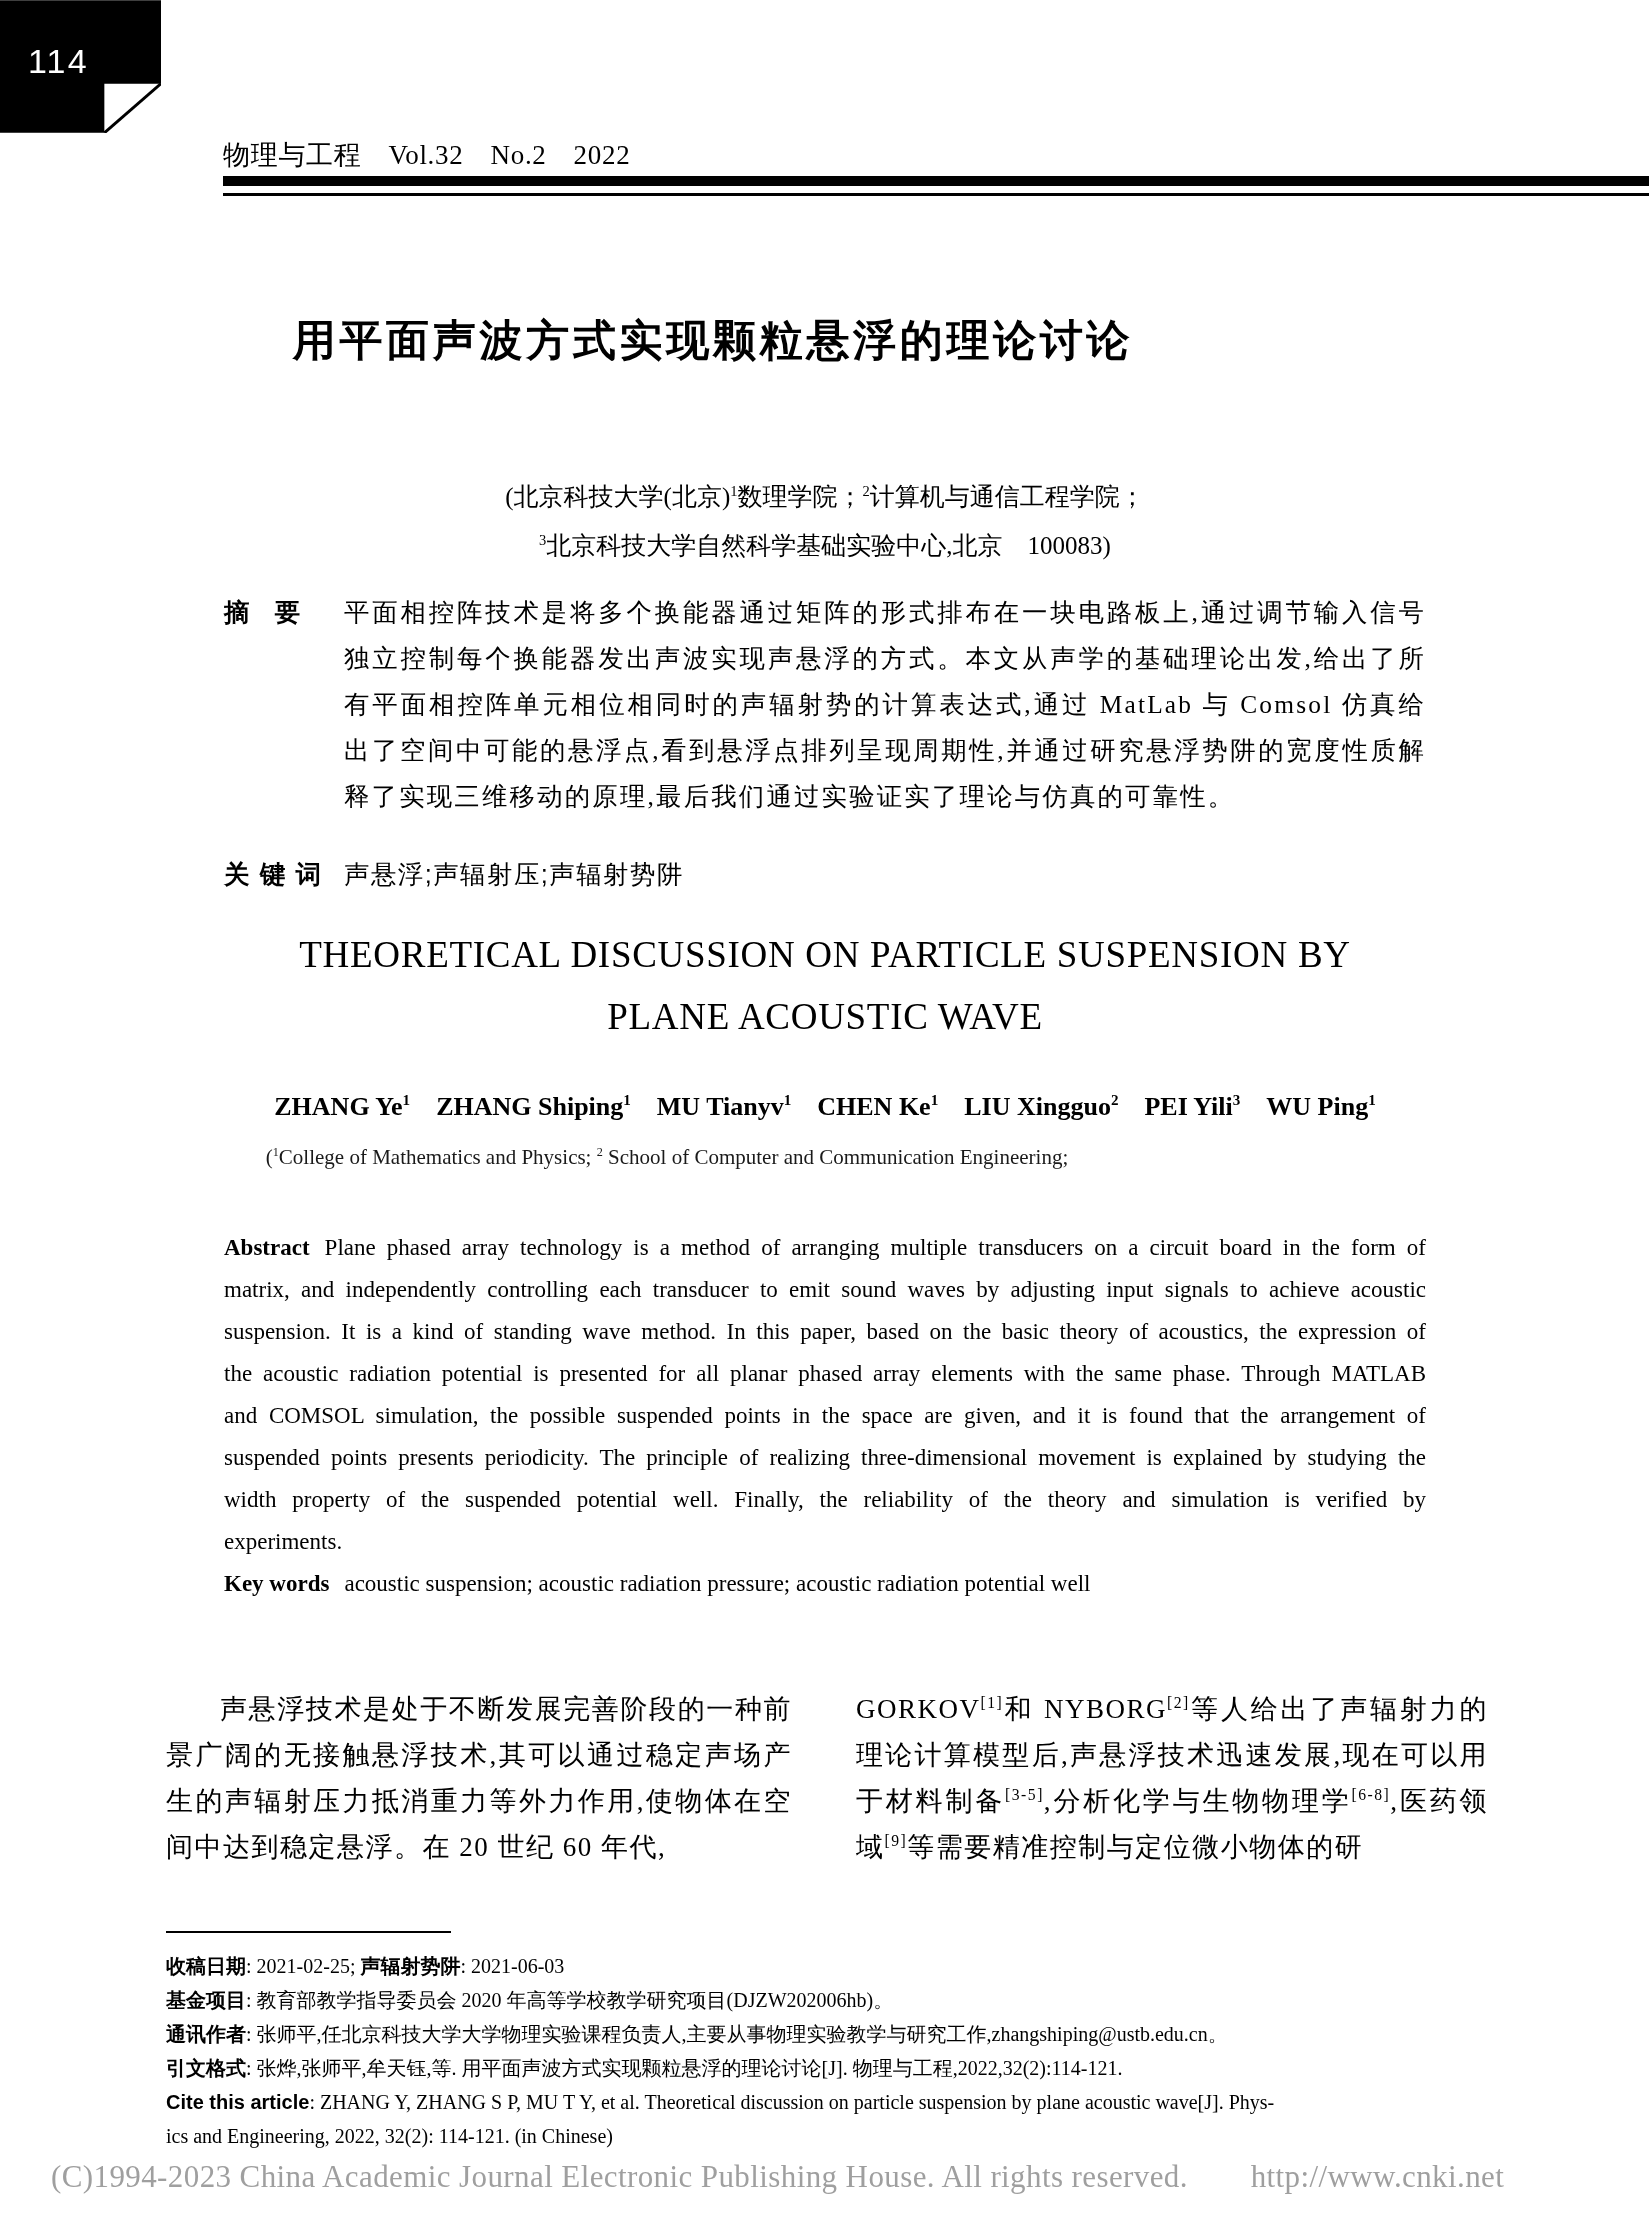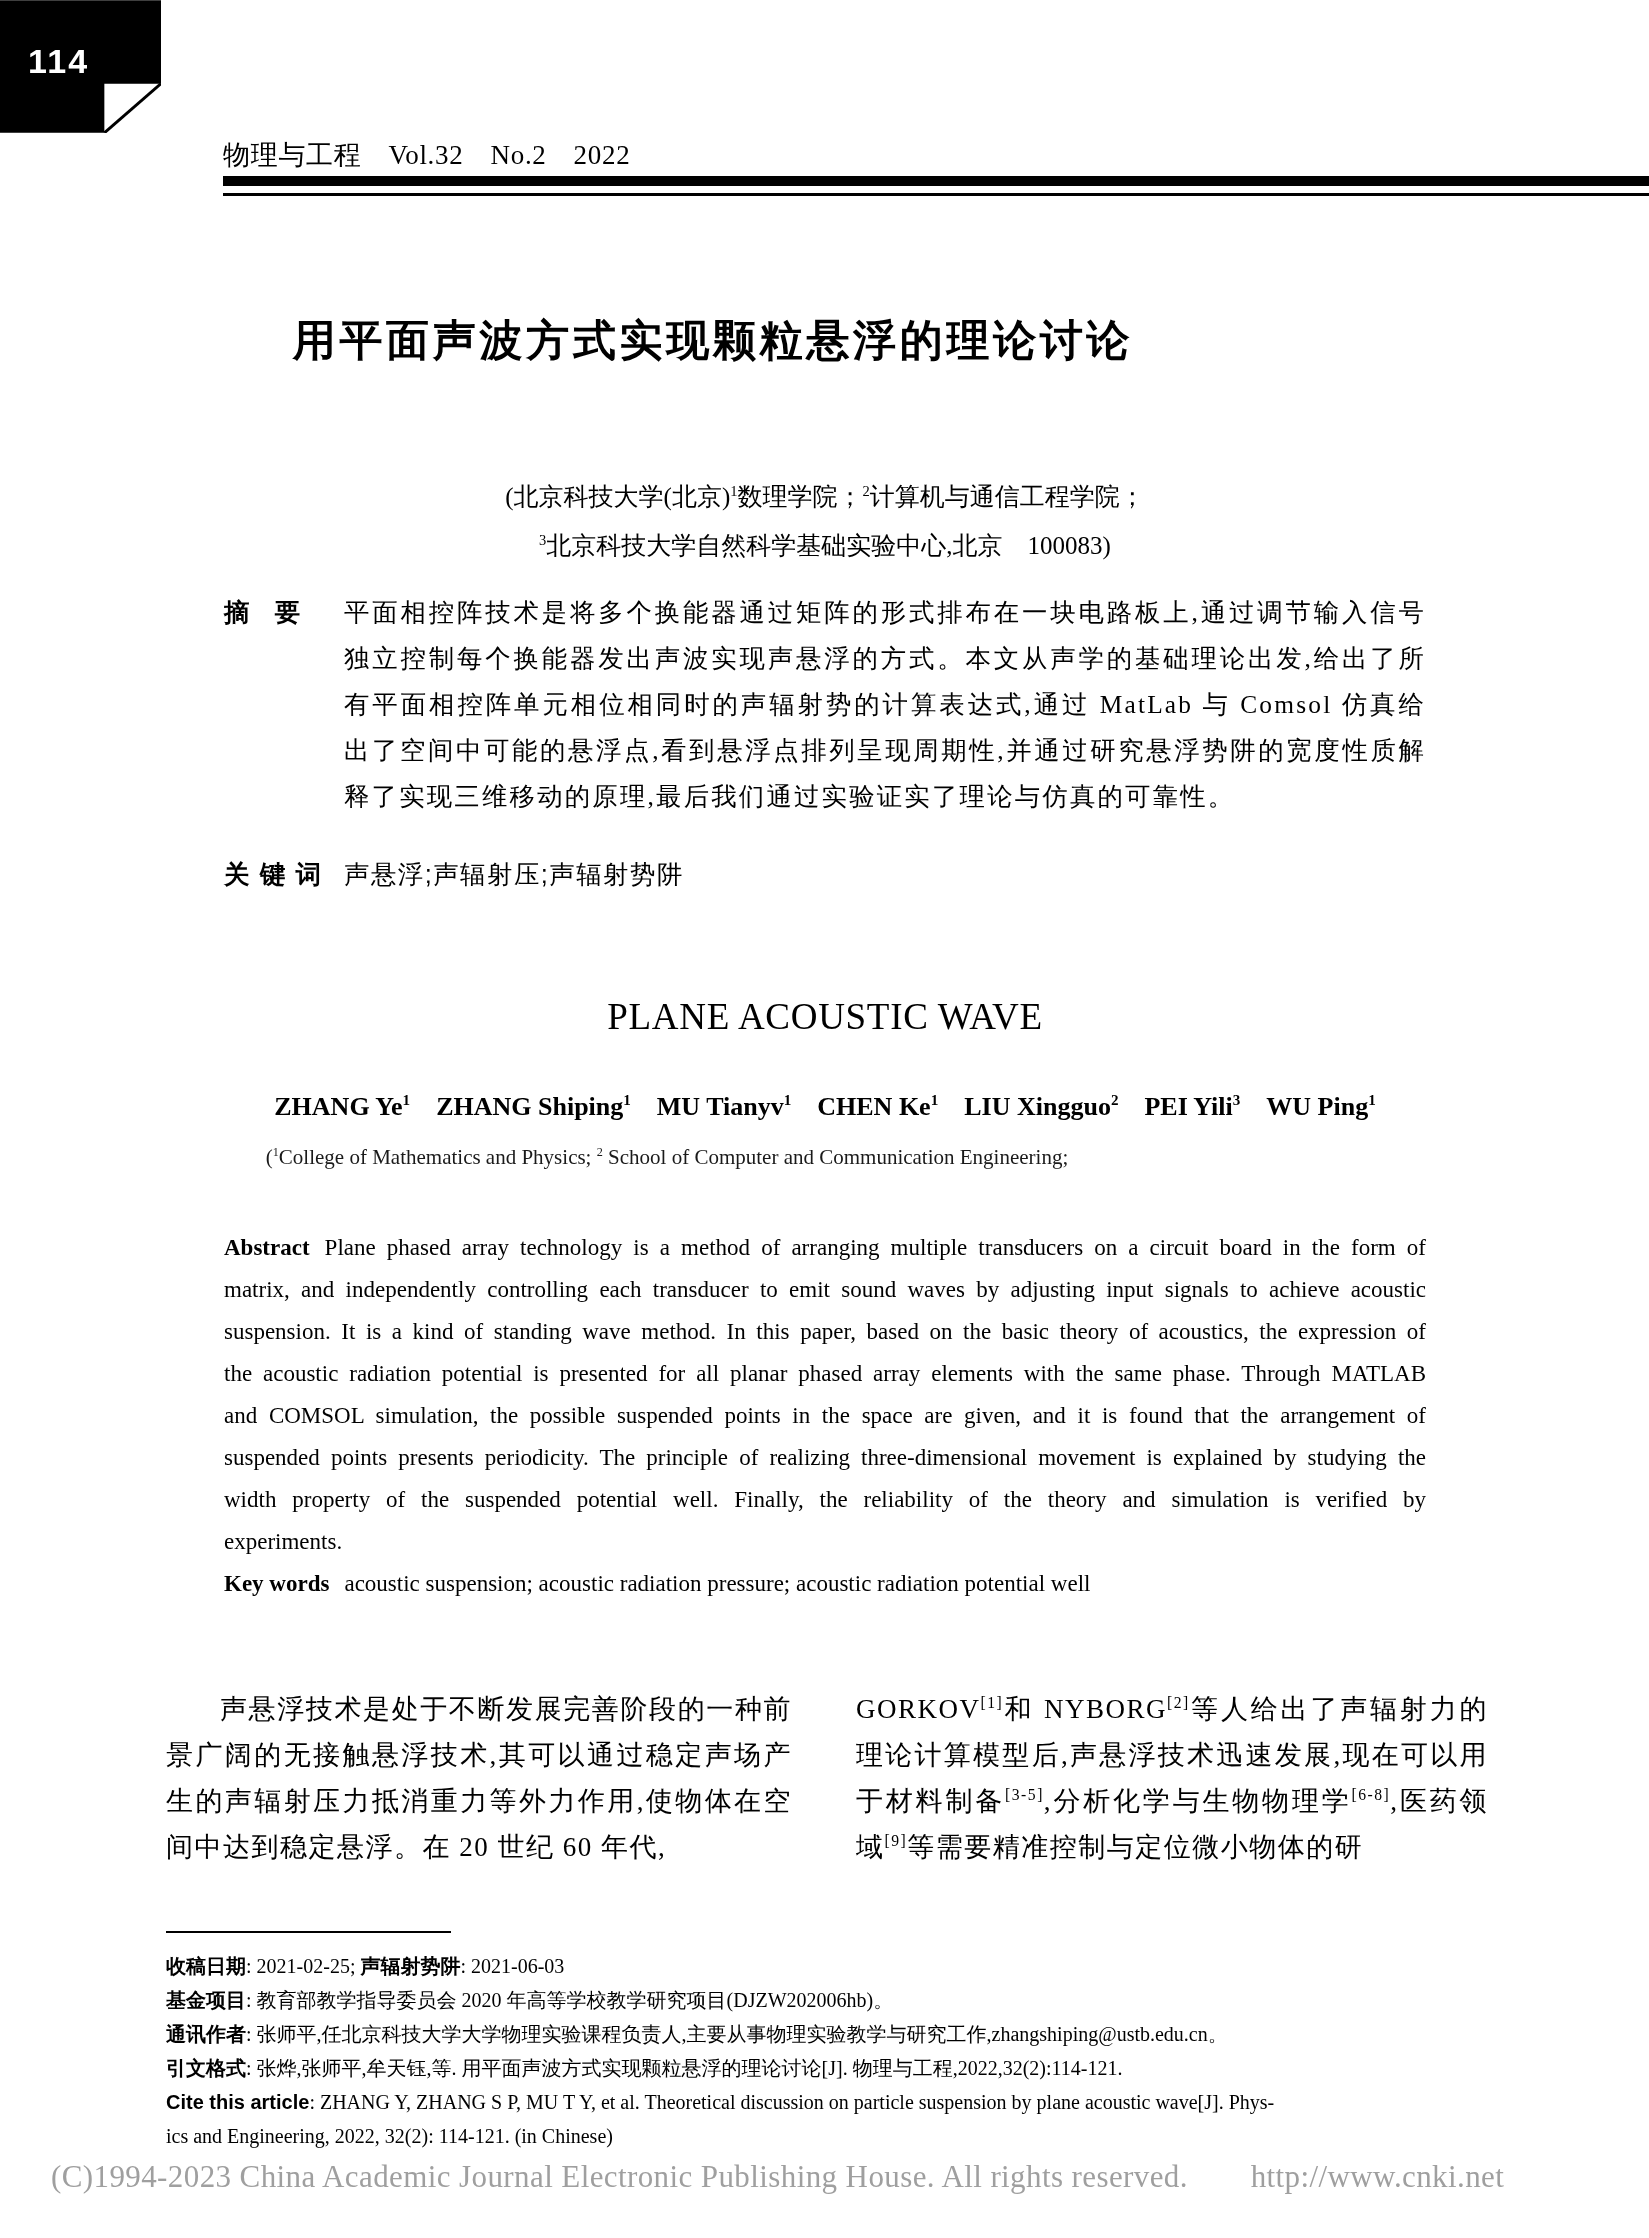--- a/index.html
+++ b/index.html
@@ -1,20 +1,20 @@
 <!DOCTYPE html>
 <html style="font-size:12px"><head>
 <meta charset="utf-8">
 <style>
   html,body{margin:0;padding:0;background:#fff;}
   .page{position:relative;width:1650px;height:2239px;background:#ffffff;overflow:hidden;
         font-family:"Liberation Serif","DejaVu Serif",serif;color:#000;}
   .abs{position:absolute;}
   
-  .corner{left:0;top:0;width:144px;height:133px;font-weight:bold;}
+  .corner{left:0;top:0;width:144px;height:133px;}
   .corner svg{display:block;}
   .corner .num{position:absolute;left:28px;top:42px;color:#fff;
       font-family:"Liberation Sans","DejaVu Sans",sans-serif;font-size:34px;letter-spacing:2.2px;}
   
   .jheader{left:223px;top:137px;font-size:27px;letter-spacing:0.7px;white-space:nowrap;}
   .jheader span{margin-right:27px;}
   .rule-thick{left:223px;top:176px;right:0;height:9.7px;background:#000;}
   .rule-thin{left:223px;top:193px;right:0;height:3px;background:#000;}
   
   .title-zh{left:17px;top:312px;width:1392px;text-align:center;
@@ -92,20 +92,21 @@
   <div class="abs abstract-zh">
     <div class="lbl">摘　要</div>
     <div class="txt">平面相控阵技术是将多个换能器通过矩阵的形式排布在一块电路板上,通过调节输入信号独立控制每个换能器发出声波实现声悬浮的方式。本文从声学的基础理论出发,给出了所有平面相控阵单元相位相同时的声辐射势的计算表达式,通过 MatLab 与 Comsol 仿真给出了空间中可能的悬浮点,看到悬浮点排列呈现周期性,并通过研究悬浮势阱的宽度性质解释了实现三维移动的原理,最后我们通过实验证实了理论与仿真的可靠性。</div>
   </div>
 
   <div class="abs keywords-zh">
     <div class="lbl">关键词</div>
     <div class="txt">声悬浮;声辐射压;声辐射势阱</div>
   </div>
 
+  <div class="abs title-en title-en-1">THEORETICAL DISCUSSION ON PARTICLE SUSPENSION BY</div>
   <div class="abs title-en title-en-2">PLANE ACOUSTIC WAVE</div>
 
   <div class="abs authors-en">ZHANG Ye<sup>1</sup>　ZHANG Shiping<sup>1</sup>　MU Tianyv<sup>1</sup>　CHEN Ke<sup>1</sup>　LIU Xingguo<sup>2</sup>　PEI Yili<sup>3</sup>　WU Ping<sup>1</sup></div>
   <div class="abs affil-en affil-en-1">(<sup>1</sup>College of Mathematics and Physics; <sup>2</sup> School of Computer and Communication Engineering;</div>
 
   <div class="abs abstract-en"><b>Abstract</b><span>Plane phased array technology is a method of arranging multiple transducers on a circuit board in the form of matrix, and independently controlling each transducer to emit sound waves by adjusting input signals to achieve acoustic suspension. It is a kind of standing wave method. In this paper, based on the basic theory of acoustics, the expression of the acoustic radiation potential is presented for all planar phased array elements with the same phase. Through MATLAB and COMSOL simulation, the possible suspended points in the space are given, and it is found that the arrangement of suspended points presents periodicity. The principle of realizing three-dimensional movement is explained by studying the width property of the suspended potential well. Finally, the reliability of the theory and simulation is verified by experiments.</span></div>
 
   <div class="abs keywords-en"><b>Key words</b><span>acoustic suspension; acoustic radiation pressure; acoustic radiation potential well</span></div>
 
   <div class="abs col col-left">

